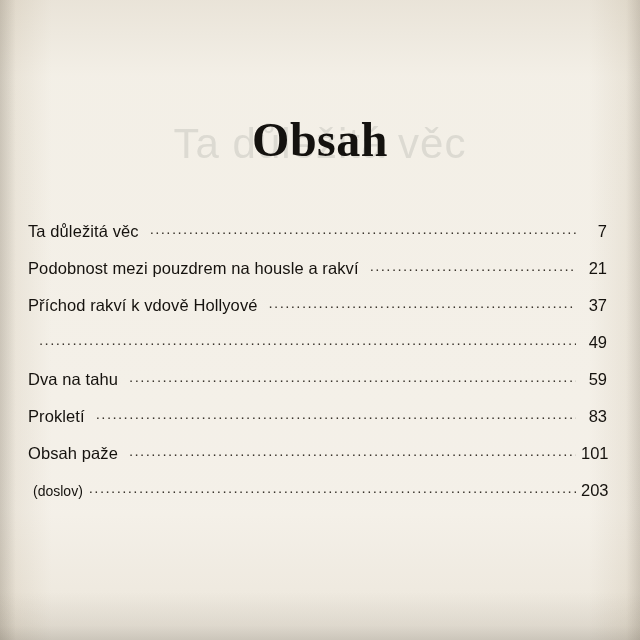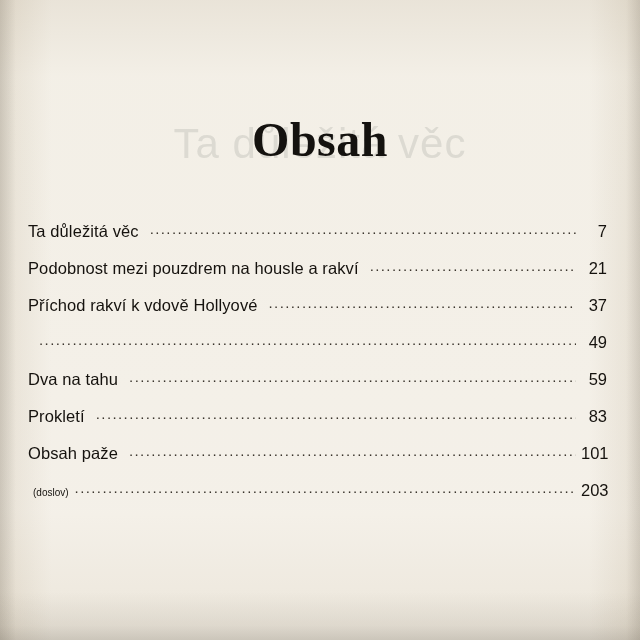--- a/index.html
+++ b/index.html
@@ -83,21 +83,21 @@
   }
   .entry-title {
     font-family: "Liberation Sans", sans-serif;
     font-size: 16.5px;
     letter-spacing: 0.1px;
     white-space: nowrap;
     color: #15120e;
   }
   .entry-sub {
     font-family: "Liberation Sans", sans-serif;
-    font-size: 10px;
+    font-size: 14px;
     color: #15120e;
     margin-left: 5px;
     text-align: center;
   }
   .dots {
     flex: 1 1 auto;
     margin: 0 5px 0 6px;
     position: relative;
     top: -3px;
     height: 1em;

